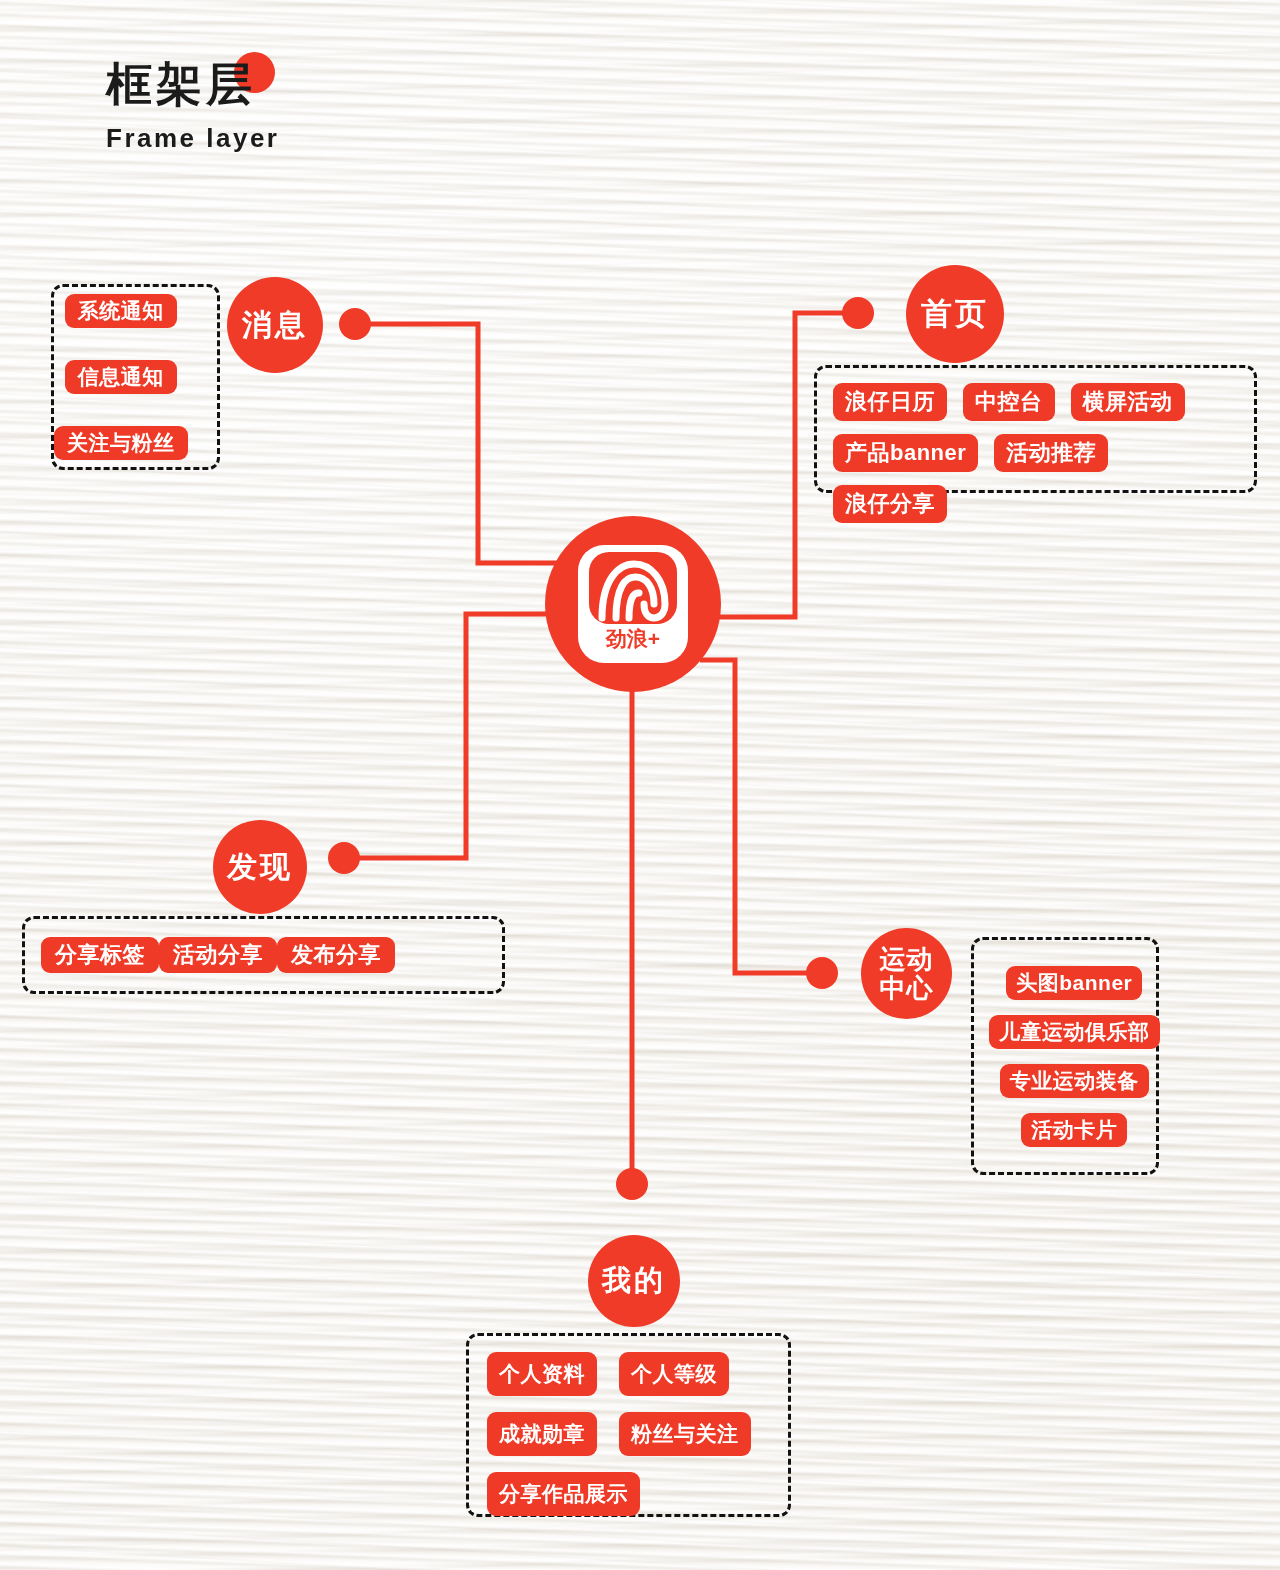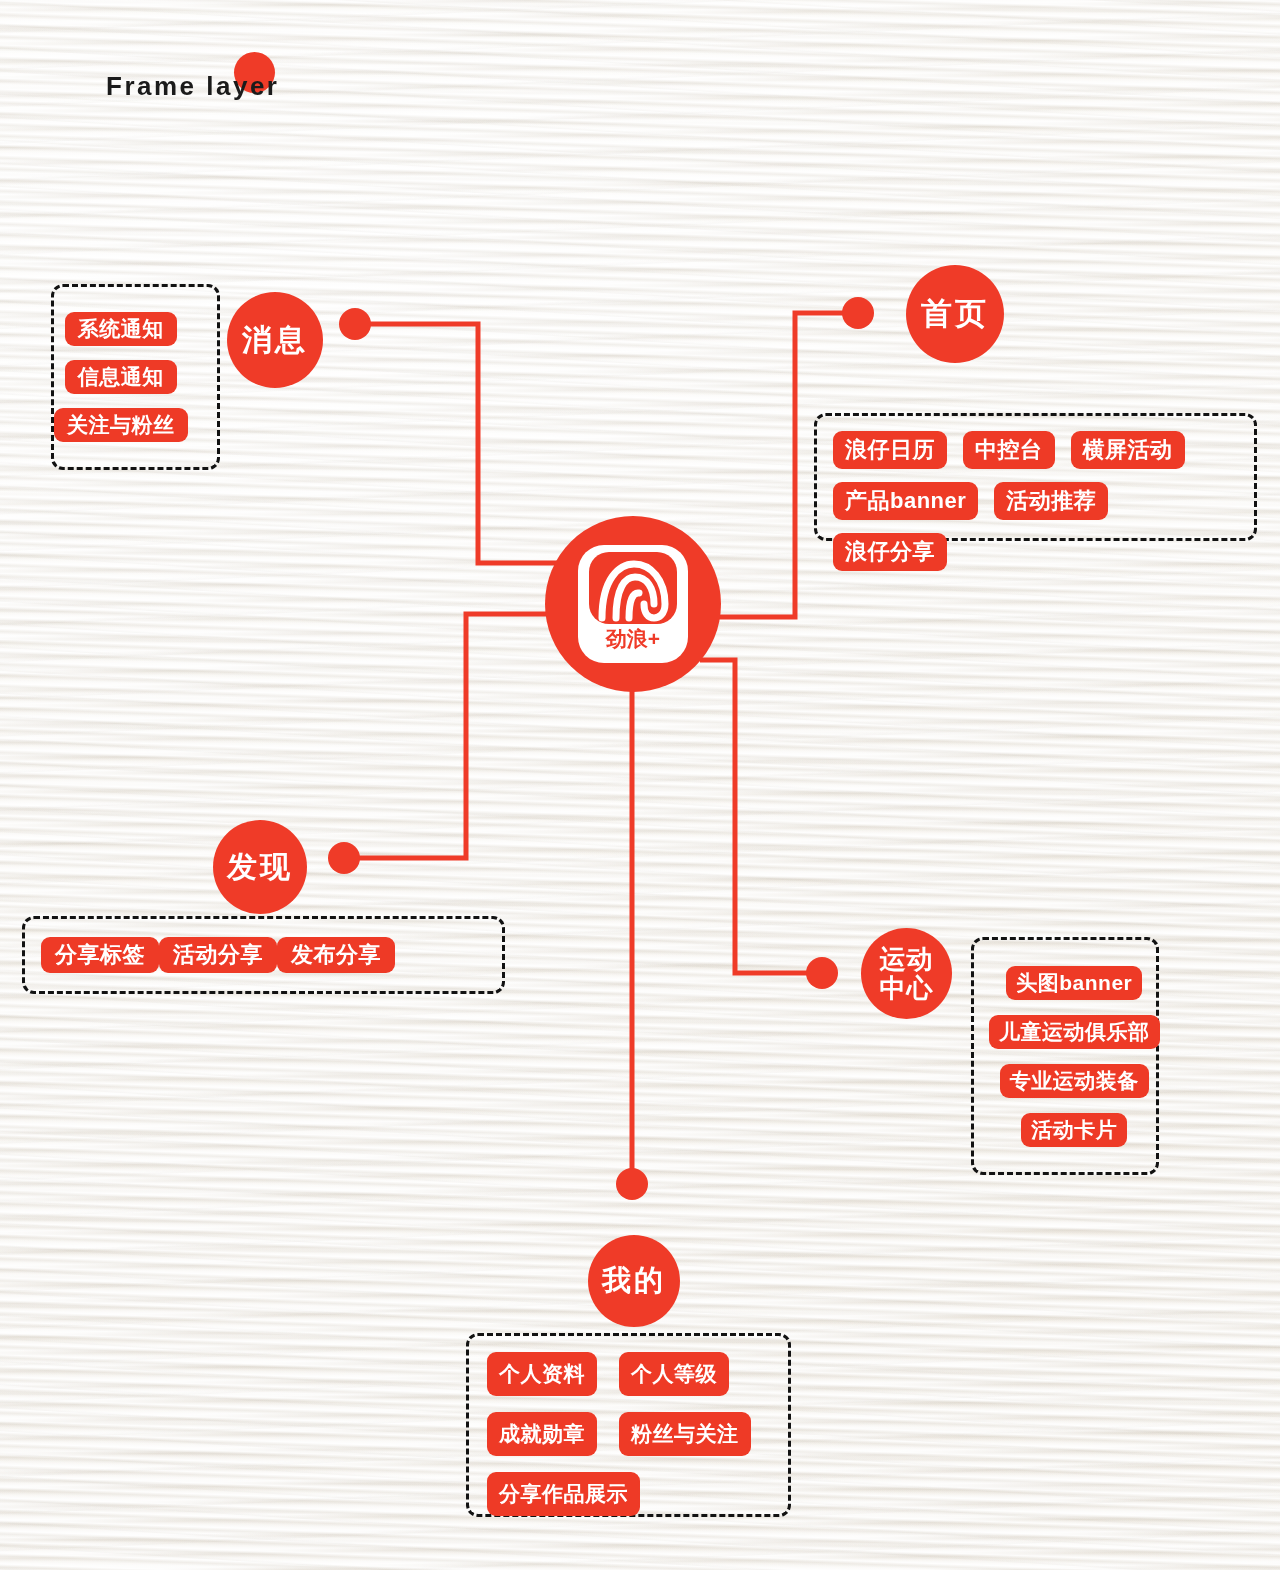--- a/index.html
+++ b/index.html
@@ -114,21 +114,21 @@
     display: flex;
     align-items: center;
     justify-content: center;
     text-align: center;
     font-weight: bold;
     letter-spacing: 3px;
     box-sizing: border-box;
   }
   .node-circle span { display: block; }
 
-  #node-msg   { left: 227px; top: 277px; width: 96px;  height: 96px;  font-size: 30px; margin-top: 15px; }
+  #node-msg   { left: 227px; top: 277px; width: 96px;  height: 96px;  font-size: 30px; }
   #node-home  { left: 906px; top: 265px; width: 98px;  height: 98px;  font-size: 31px; }
   #node-disc  { left: 213px; top: 820px; width: 94px;  height: 94px;  font-size: 30px; }
   #node-sport { left: 861px; top: 928px; width: 91px;  height: 91px;  font-size: 26px; line-height: 29px; letter-spacing: 1px; }
   #node-mine  { left: 588px; top: 1235px; width: 92px; height: 92px;  font-size: 29px; }
 
   
   #center-logo {
     position: absolute;
     left: 545px;
     top: 516px;
@@ -195,31 +195,30 @@
     font-family: "Liberation Sans", "DejaVu Sans", sans-serif;
     letter-spacing: 0.5px;
   }
 
   
   #group-msg {
     left: 51px; top: 284px; width: 169px; height: 186px;
     flex-direction: column;
     align-items: center;
     justify-content: center;
-    gap: 14px;
+    gap: 32px;
   }
   #group-msg .pill { font-size: 21px; height: 34px; padding: 0 13px; }
 
   
   #group-home {
     left: 814px; top: 365px; width: 443px; height: 128px;
     padding: 15px 16px;
     gap: 13px 16px;
     justify-content: flex-start;
-    margin-top: 48px;
   }
   #group-home .pill { font-size: 22px; height: 38px; padding: 0 12px; }
 
   
   #group-disc {
     left: 22px; top: 916px; width: 483px; height: 78px;
     padding: 0 16px;
     align-items: center;
     align-content: center;
   }
@@ -246,20 +245,21 @@
   #group-mine .pill { font-size: 21px; height: 36px; padding: 4px 12px; }
 </style>
 </head>
 <body>
 
 <div id="paper-texture"></div>
 <div id="paper-texture-2"></div>
 
 <div id="title-block">
   <div id="title-dot"></div>
+  <div id="title-cn">框架层</div>
   <div id="title-en">Frame layer</div>
 </div>
 
 <svg id="connectors" viewBox="0 0 1280 1570" xmlns="http://www.w3.org/2000/svg">
   <g fill="none" stroke="#ef3b28" stroke-width="5" stroke-linecap="butt">
 
     <path d="M 358 324 H 478 V 563 H 560"></path>
 
     <path d="M 855 313 H 795 V 617 H 710"></path>
 

